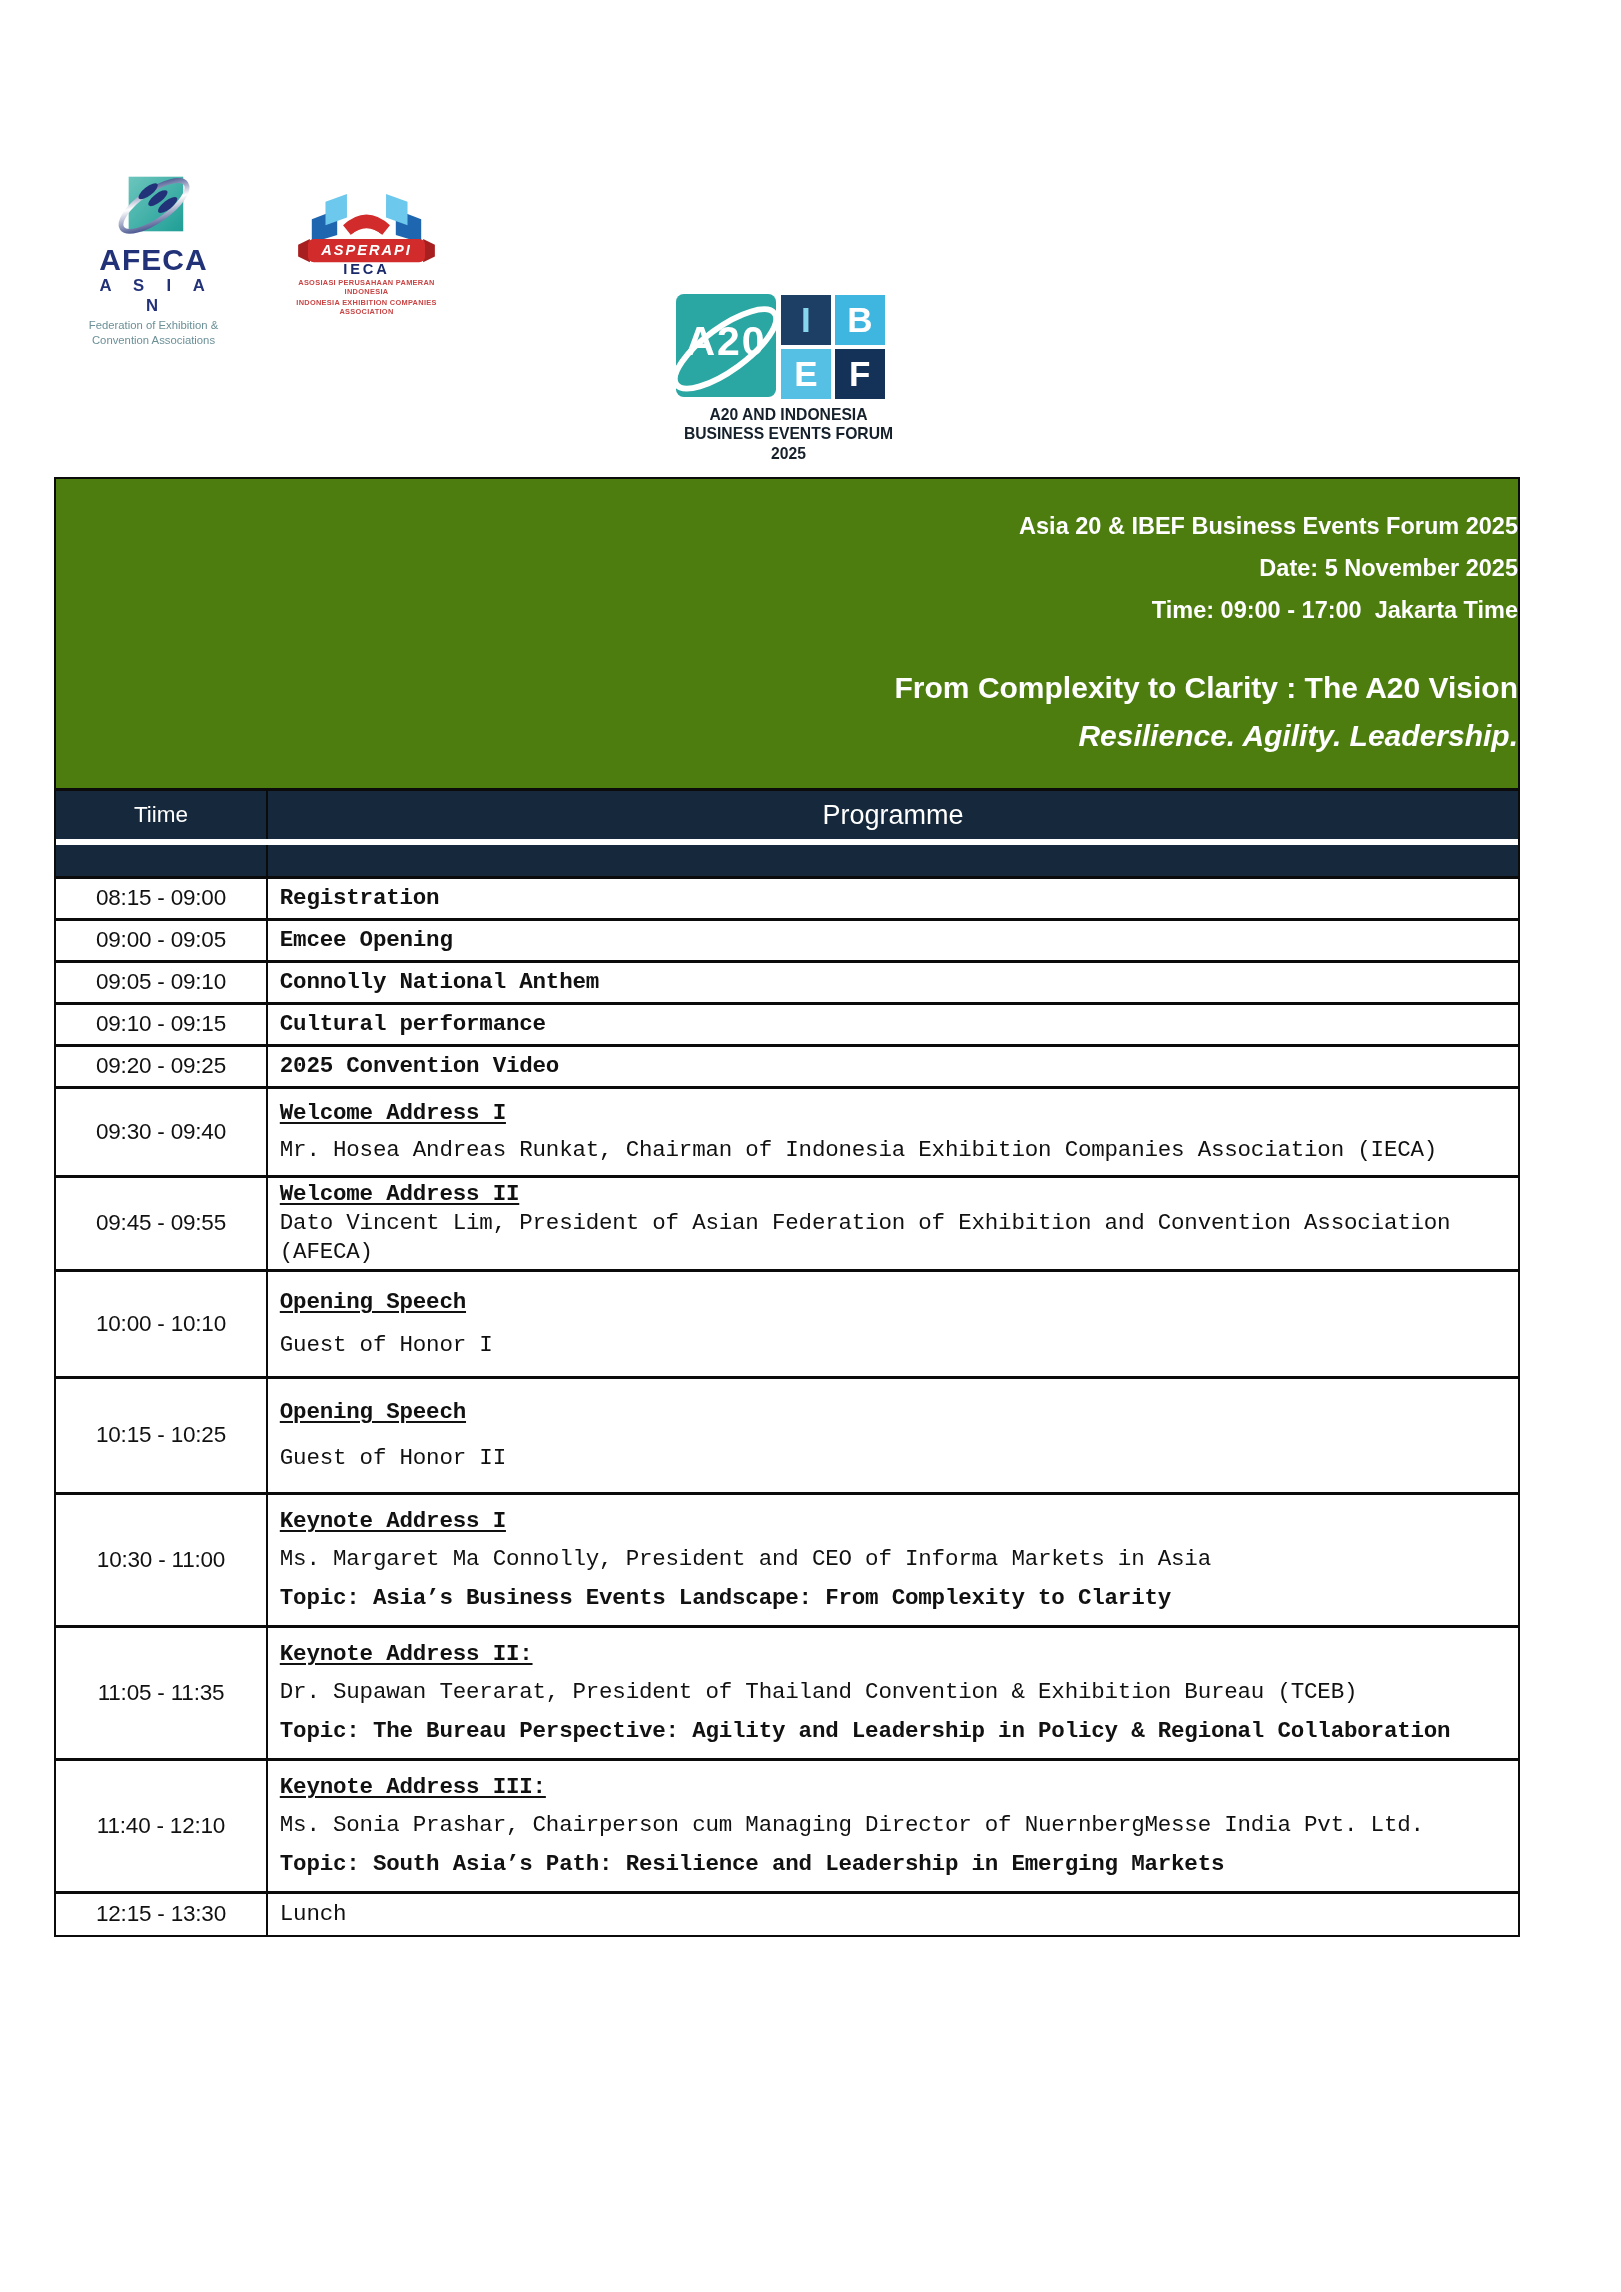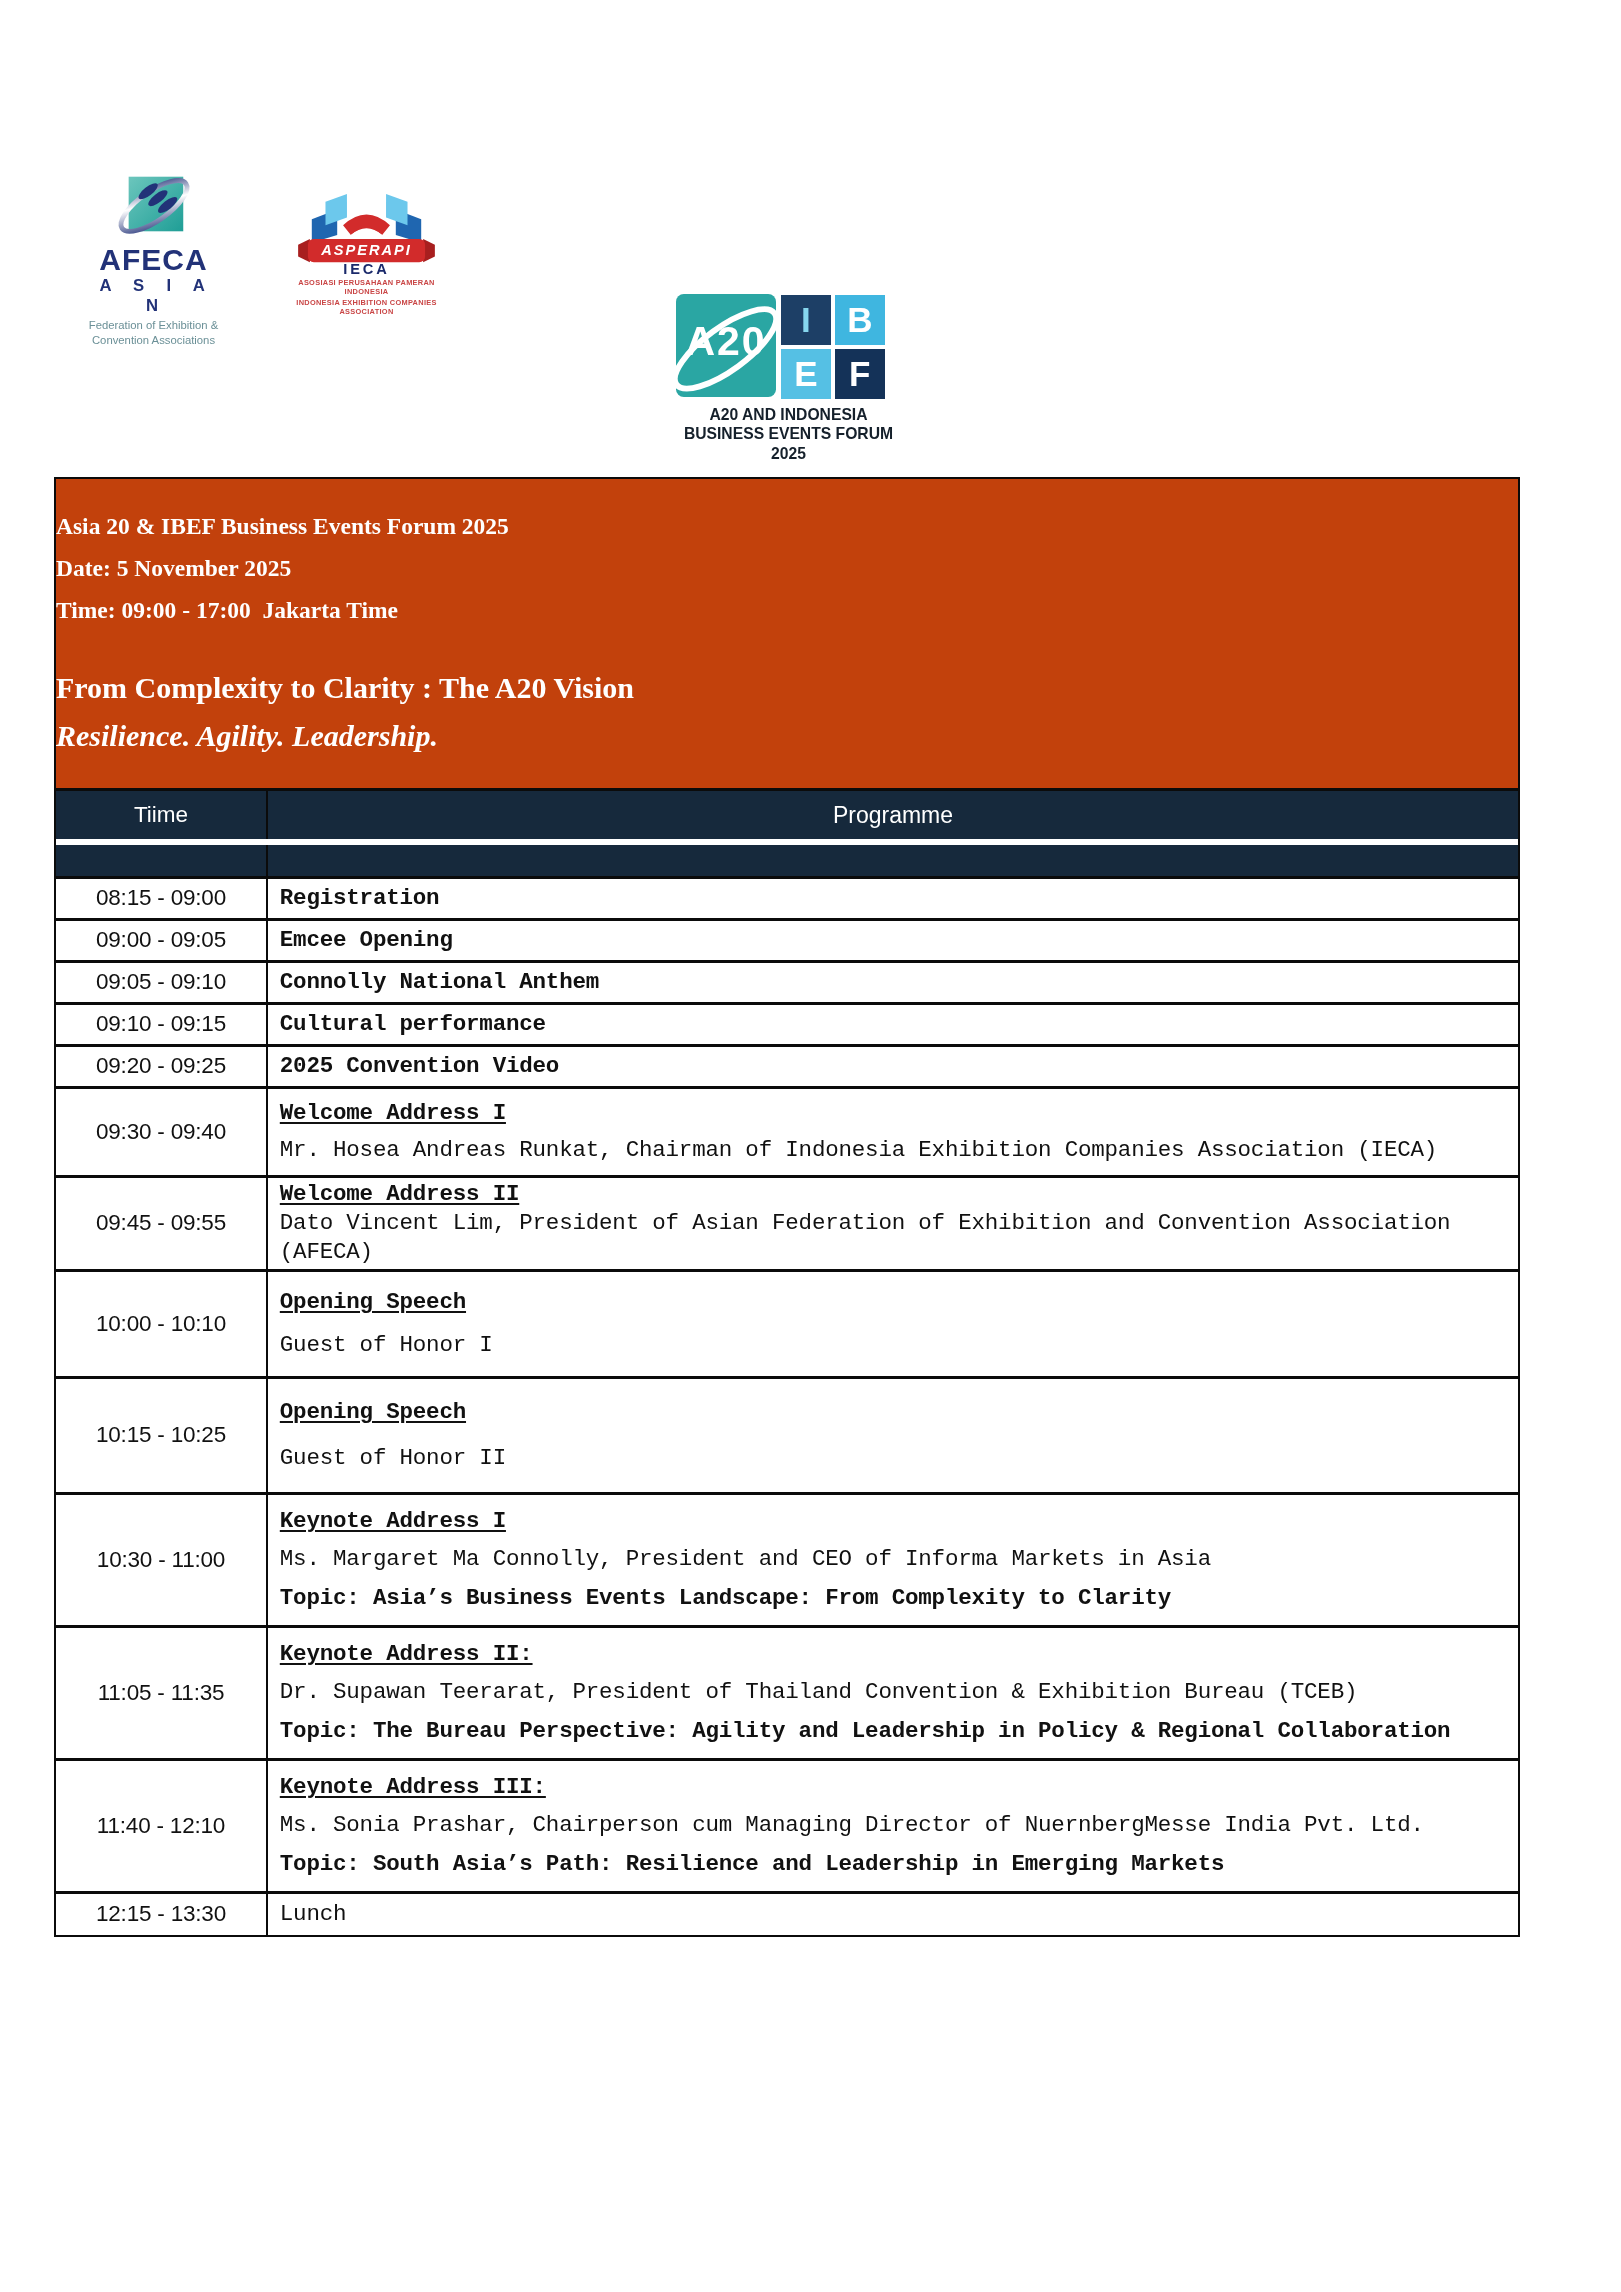--- a/index.html
+++ b/index.html
@@ -24,27 +24,27 @@
   .a20-swoosh{position:absolute;left:-13.7px;top:-5.9px;}
   .ibef-grid{display:grid;grid-template-columns:50px 50px;grid-template-rows:50px 50px;gap:3.9px;margin-top:1px;}
   .ibef-cell{display:flex;align-items:center;justify-content:center;font-size:35px;font-weight:bold;}
   .sq-i{background:#1d3f66;color:#86d6ee;}
   .sq-b{background:#3fb6e0;color:#ffffff;}
   .sq-e{background:#55c0e4;color:#ffffff;}
   .sq-f{background:#143258;color:#ffffff;}
   .ibef-caption{margin-top:5.9px;text-align:center;font-size:15.7px;font-weight:bold;color:#15202b;line-height:19.6px;width:225px;}
   
   .table-wrap{position:absolute;left:54px;top:477px;width:1462px;border:2.9px solid #0b0b0b;background:#fff;}
-  .teal-header{background:#c2410c;color:#ffffff;text-align:left;height:309px;box-sizing:border-box;padding-top:25.5px;font-family:Liberation Serif, serif;}
+  .teal-header{background:#4d7c0f;color:#ffffff;text-align:right;height:309px;box-sizing:border-box;padding-top:25.5px;}
   .t-line{font-size:23.5px;font-weight:bold;line-height:42px;white-space:pre-wrap;}
   .t-theme{font-size:30px;font-weight:bold;margin-top:37px;line-height:39px;}
   .t-tagline{font-size:30px;font-weight:bold;font-style:italic;line-height:57px;}
   .cols-header{display:flex;background:#16293c;color:#ffffff;height:48px;border-top:3.9px solid #0b0b0b;}
   .cols-header .c-time{width:210px;border-right:2px solid #0b0b0b;display:flex;align-items:center;justify-content:center;font-size:22.5px;}
-  .cols-header .c-prog{flex:1;display:flex;align-items:center;justify-content:center;font-size:23px;}
+  .cols-header .c-prog{flex:1;display:flex;align-items:center;justify-content:center;font-size:27px;}
   .gap-row{height:5.9px;background:#ffffff;}
   .empty-row{display:flex;background:#16293c;height:31px;}
   .empty-row .c-time{width:210px;border-right:2px solid #0b0b0b;}
   .empty-row .c-prog{flex:1;}
   .rows .row{display:flex;border-top:3.9px solid #0b0b0b;background:#ffffff;}
   .rows .row .time{width:210px;border-right:2px solid #0b0b0b;display:flex;align-items:center;justify-content:center;
     font-size:22.5px;letter-spacing:-0.2px;}
   .rows .row .prog{flex:1;display:flex;flex-direction:column;justify-content:space-evenly;padding:2px 11.8px;font-family:Liberation Mono, monospace;}
   .line{font-size:22.5px;line-height:29px;letter-spacing:-0.2px;}
   .line.bold{font-weight:bold;}

